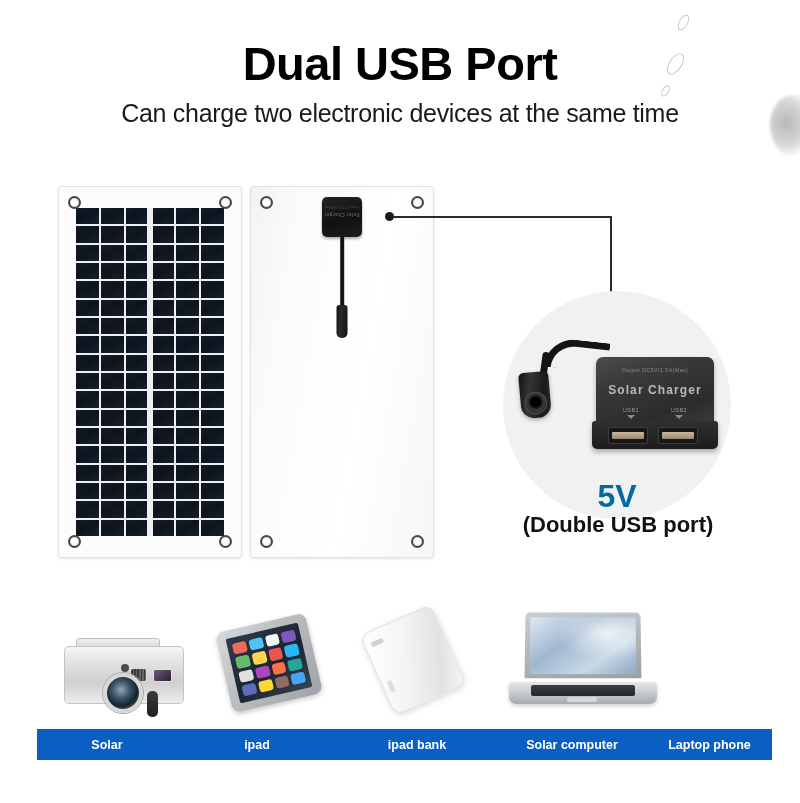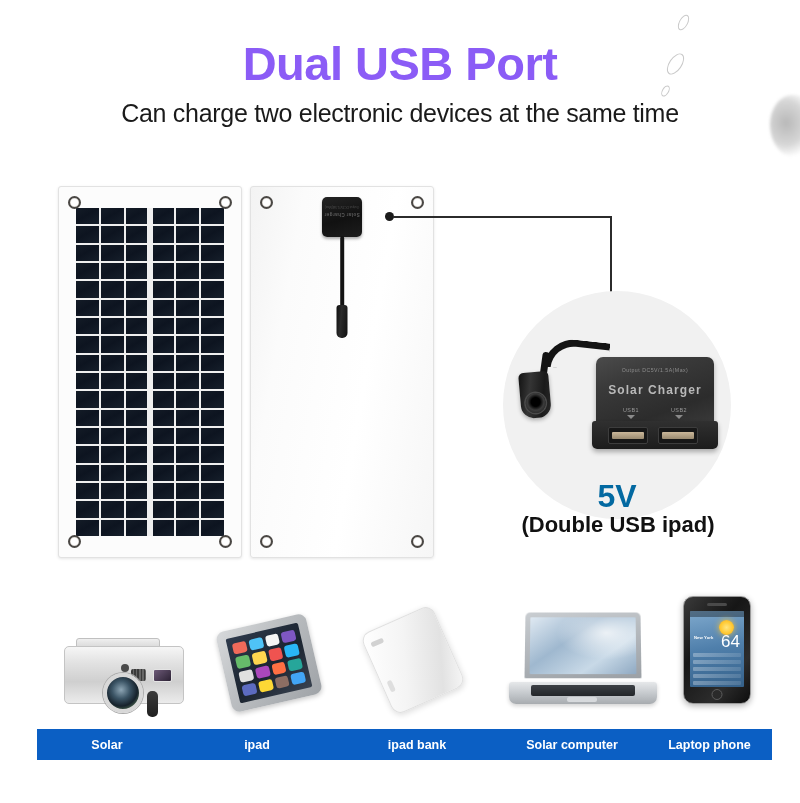--- a/index.html
+++ b/index.html
@@ -7,21 +7,21 @@
     width:800px; height:803px; background:#ffffff;
     font-family:"Liberation Sans", sans-serif;
     position:relative; overflow:hidden;
   }
   #stage { position:absolute; inset:0; }
 
   
   .title {
     position:absolute; left:0; right:0; top:36px;
     text-align:center; font-size:47px; font-weight:bold;
-    color:#8b5cf6; letter-spacing:-0.5px;
+    color:#000000; letter-spacing:-0.5px;
   }
   .subtitle {
     position:absolute; left:0; right:0; top:99px;
     text-align:center; font-size:25px; font-weight:normal;
     color:#1a1a1a; letter-spacing:-0.3px;
   }
 
   
   .bubble {
     position:absolute; border:1.4px solid #c9c9c9;
@@ -523,21 +523,21 @@
     <div class="usb-tag two">USB2</div>
     <div class="usb-arrow one"></div>
     <div class="usb-arrow two"></div>
   </div>
   <div class="charger-foot">
     <div class="usb-port one"></div>
     <div class="usb-port two"></div>
   </div>
 
   <div class="cap-5v">5V</div>
-  <div class="cap-dbl">(Double USB ipad)</div>
+  <div class="cap-dbl">(Double USB port)</div>
 
   <div class="device-row">
 
     <div class="device cam">
       <div class="cam-top"></div>
       <div class="cam-body">
         <div class="cam-dial"></div>
         <div class="cam-btn"></div>
         <div class="cam-vf"></div>
         <div class="cam-lens"></div>
@@ -578,39 +578,20 @@
     <div class="device lap">
       <div class="lap-lid">
         <div class="lap-screen"></div>
       </div>
       <div class="lap-base">
         <div class="lap-kb"></div>
         <div class="lap-pad"></div>
       </div>
     </div>
 
-    <div class="device ph">
-      <div class="ph-body">
-        <div class="ph-speaker"></div>
-        <div class="ph-screen">
-          <div class="ph-status"></div>
-          <div class="ph-sun"></div>
-          <div class="ph-city">New York</div>
-          <div class="ph-temp">64</div>
-          <div class="ph-rows">
-            <div></div>
-            <div></div>
-            <div></div>
-            <div></div>
-            <div></div>
-          </div>
-        </div>
-        <div class="ph-home"></div>
-      </div>
-    </div>
 
   </div>
 
   <div class="label-bar">
     <span class="lb1">Solar</span>
     <span class="lb2">ipad</span>
     <span class="lb3">ipad bank</span>
     <span class="lb4">Solar computer</span>
     <span class="lb5">Laptop phone</span>
   </div>

